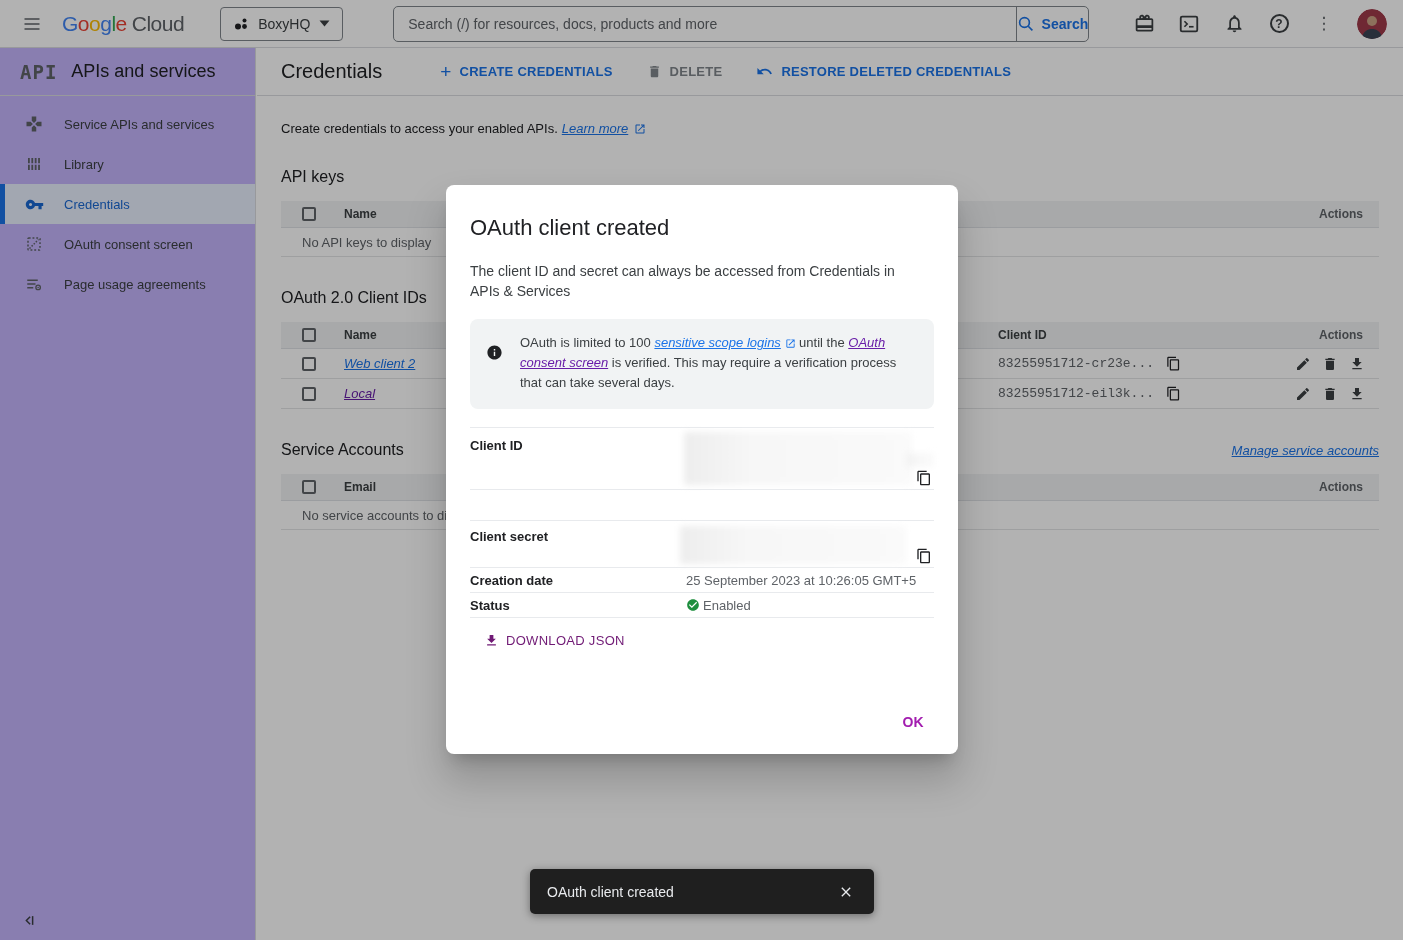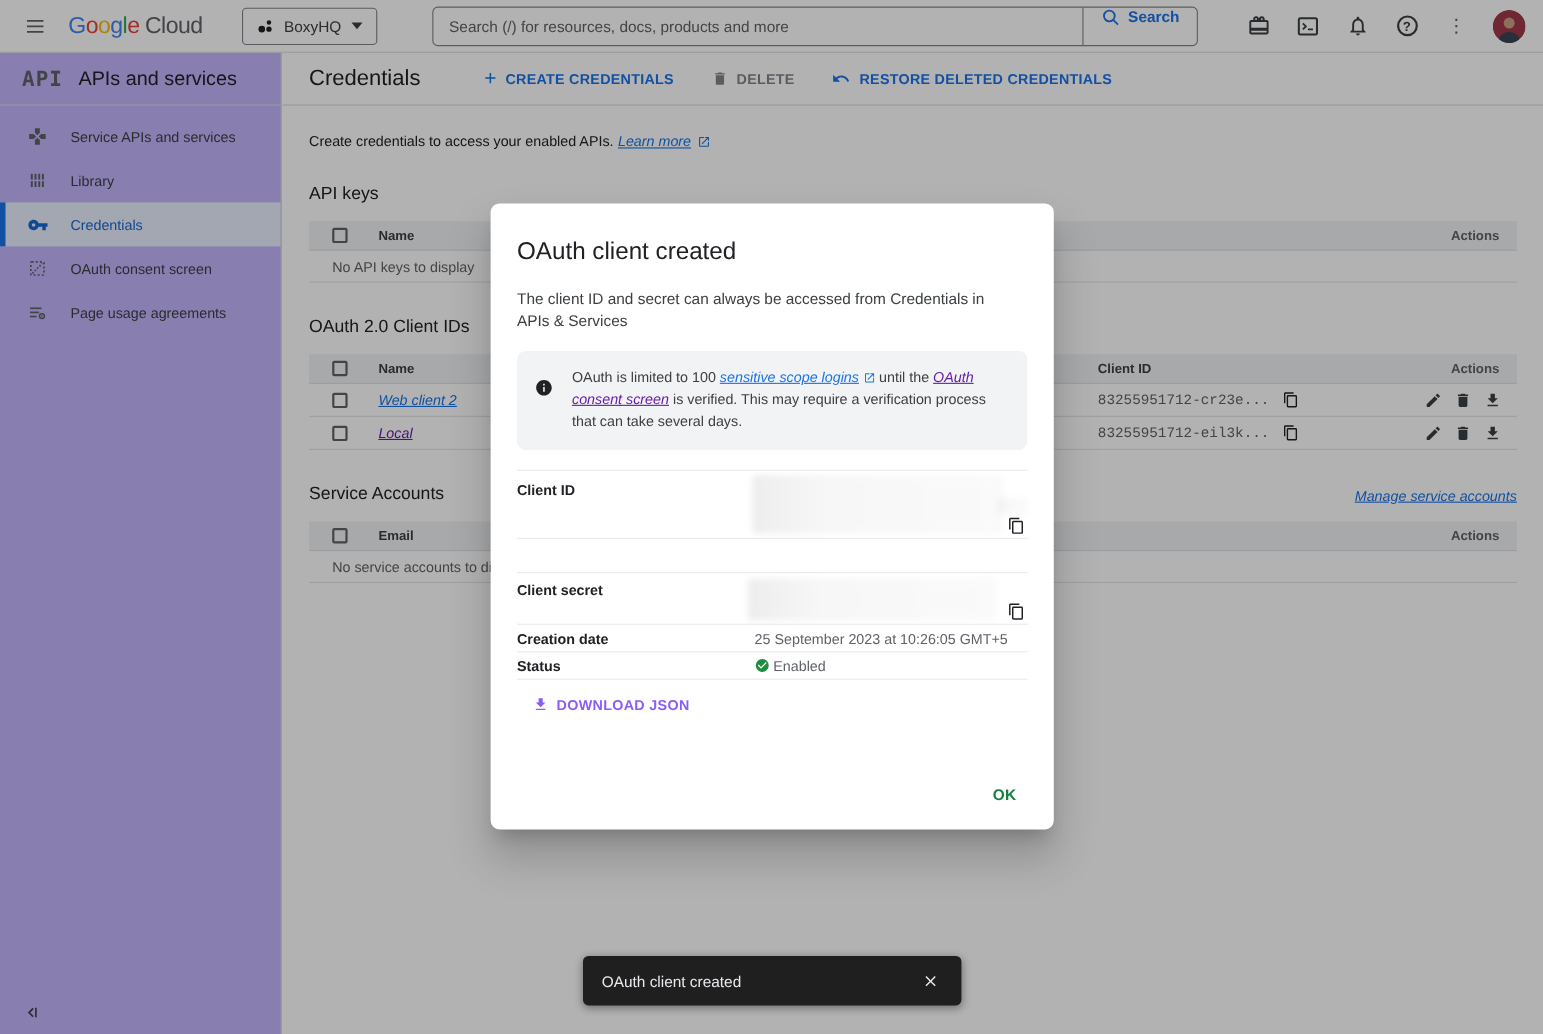--- a/index.html
+++ b/index.html
@@ -31,21 +31,21 @@
   .searchbox {
     margin-left:50px; width:696px; height:36px; border:1px solid #80868b; border-radius:5px;
     display:flex; align-items:stretch; background:#fff; overflow:hidden;
   }
   .searchbox input {
     flex:1; border:none; outline:none; padding:0 14px; font-size:14px;
     font-family:"Liberation Sans",sans-serif; color:#0f172a; background:transparent;
   }
   .searchbox input::placeholder { color:#5f6368; }
   .searchbtn {
-    display:flex; gap:7px; padding:0 16px;
+    display:flex; align-items:center; gap:7px; padding:0 0;
     border-left:1px solid #80868b; cursor:pointer; color:#1a73e8;
   }
   .searchbtn .sbl { font-size:14px; font-weight:700; }
   .tb-icons { margin-left:auto; display:flex; align-items:center; gap:21px; margin-right:16px; color:#3c4043; }
   .tbi { width:24px; height:24px; display:flex; align-items:center; justify-content:center; cursor:pointer; color:#3c4043; }
   .helpi { width:19px; height:19px; border:2px solid #3c4043; border-radius:50%; font-size:12px; font-weight:700;
            display:flex; align-items:center; justify-content:center; }
   .helpi::before { content:"?"; }
   .dotsv { font-size:17px; color:#5f6368; letter-spacing:0; }
   .dotsv::before { content:"\22EE"; }
@@ -130,22 +130,22 @@
   .blob.b3 { left:210px; top:5px;  width:226px; height:38px; }
   .copybtn { position:absolute; right:2px; bottom:3px; cursor:pointer; color:#202124; }
   .gap30 { height:30px; }
   .frow-secret { border-top:1px solid #e8eaed; border-bottom:1px solid #e8eaed; height:48px; position:relative; }
   .frow-secret .frow-label { top:8px; }
   .frow-meta { display:flex; align-items:center; height:25px; border-bottom:1px solid #e8eaed; font-size:13px; }
   .frow-meta .mlabel { width:216px; font-weight:700; color:#202124; }
   .frow-meta .mvalue { color:#5f6368; display:flex; align-items:center; gap:3px; }
   .chk-green { color:#1e8e3e; }
   .dl-btn { margin-top:15px; margin-left:14px; display:inline-flex; align-items:center; gap:7px; cursor:pointer;
-            font-size:13px; font-weight:700; letter-spacing:0.3px; color:#8b5cf6; }
-  .ok-btn { position:absolute; right:26px; bottom:18px; color:#15803d; font-size:14px; font-weight:700;
+            font-size:13px; font-weight:400; letter-spacing:0.3px; color:#701a75; }
+  .ok-btn { position:absolute; right:26px; bottom:18px; color:#a21caf; font-size:14px; font-weight:700;
             letter-spacing:0.3px; cursor:pointer; padding:6px 8px; }
 
   
   .toast {
     position:absolute; left:530px; top:869px; width:344px; height:45px; z-index:60;
     background:#1f1f1f; border-radius:5px; display:flex; align-items:center; padding:0 14px 0 17px;
     box-shadow:0 2px 8px rgba(0,0,0,.4);
   }
   .toast-msg { color:#e8eaed; font-size:14px; }
   .toast-x { margin-left:auto; color:#e8eaed; cursor:pointer; padding:6px; display:flex; }

